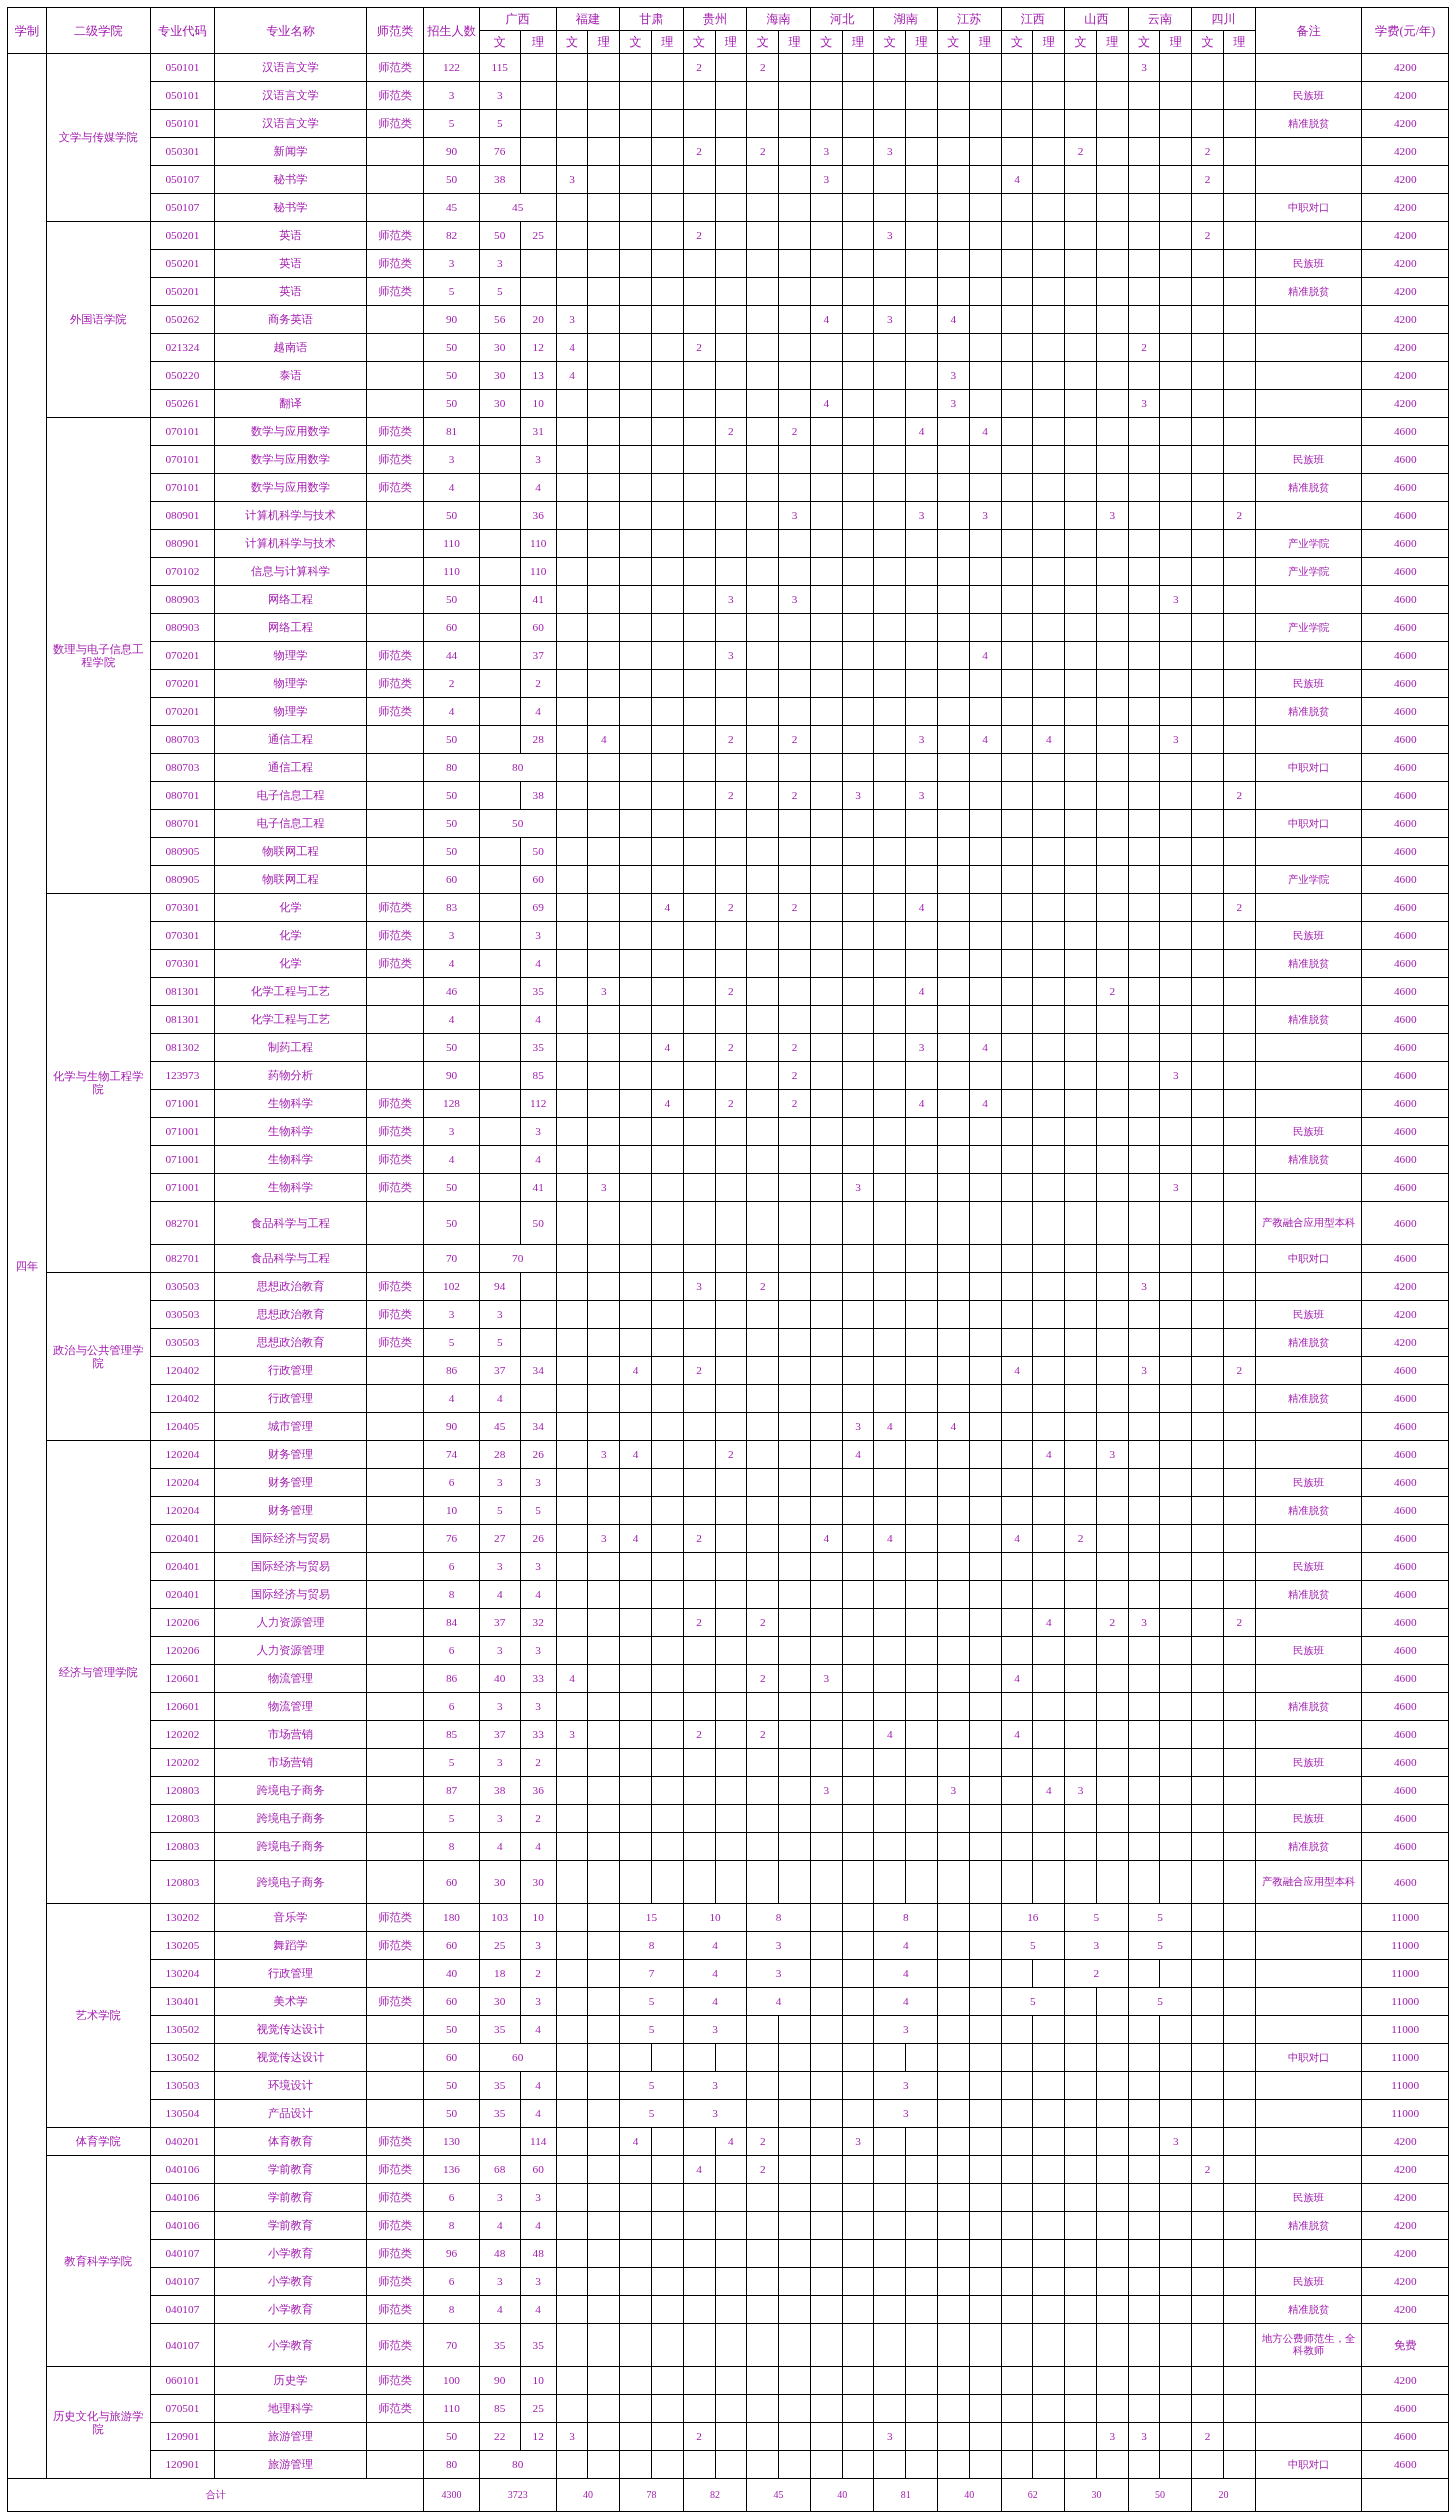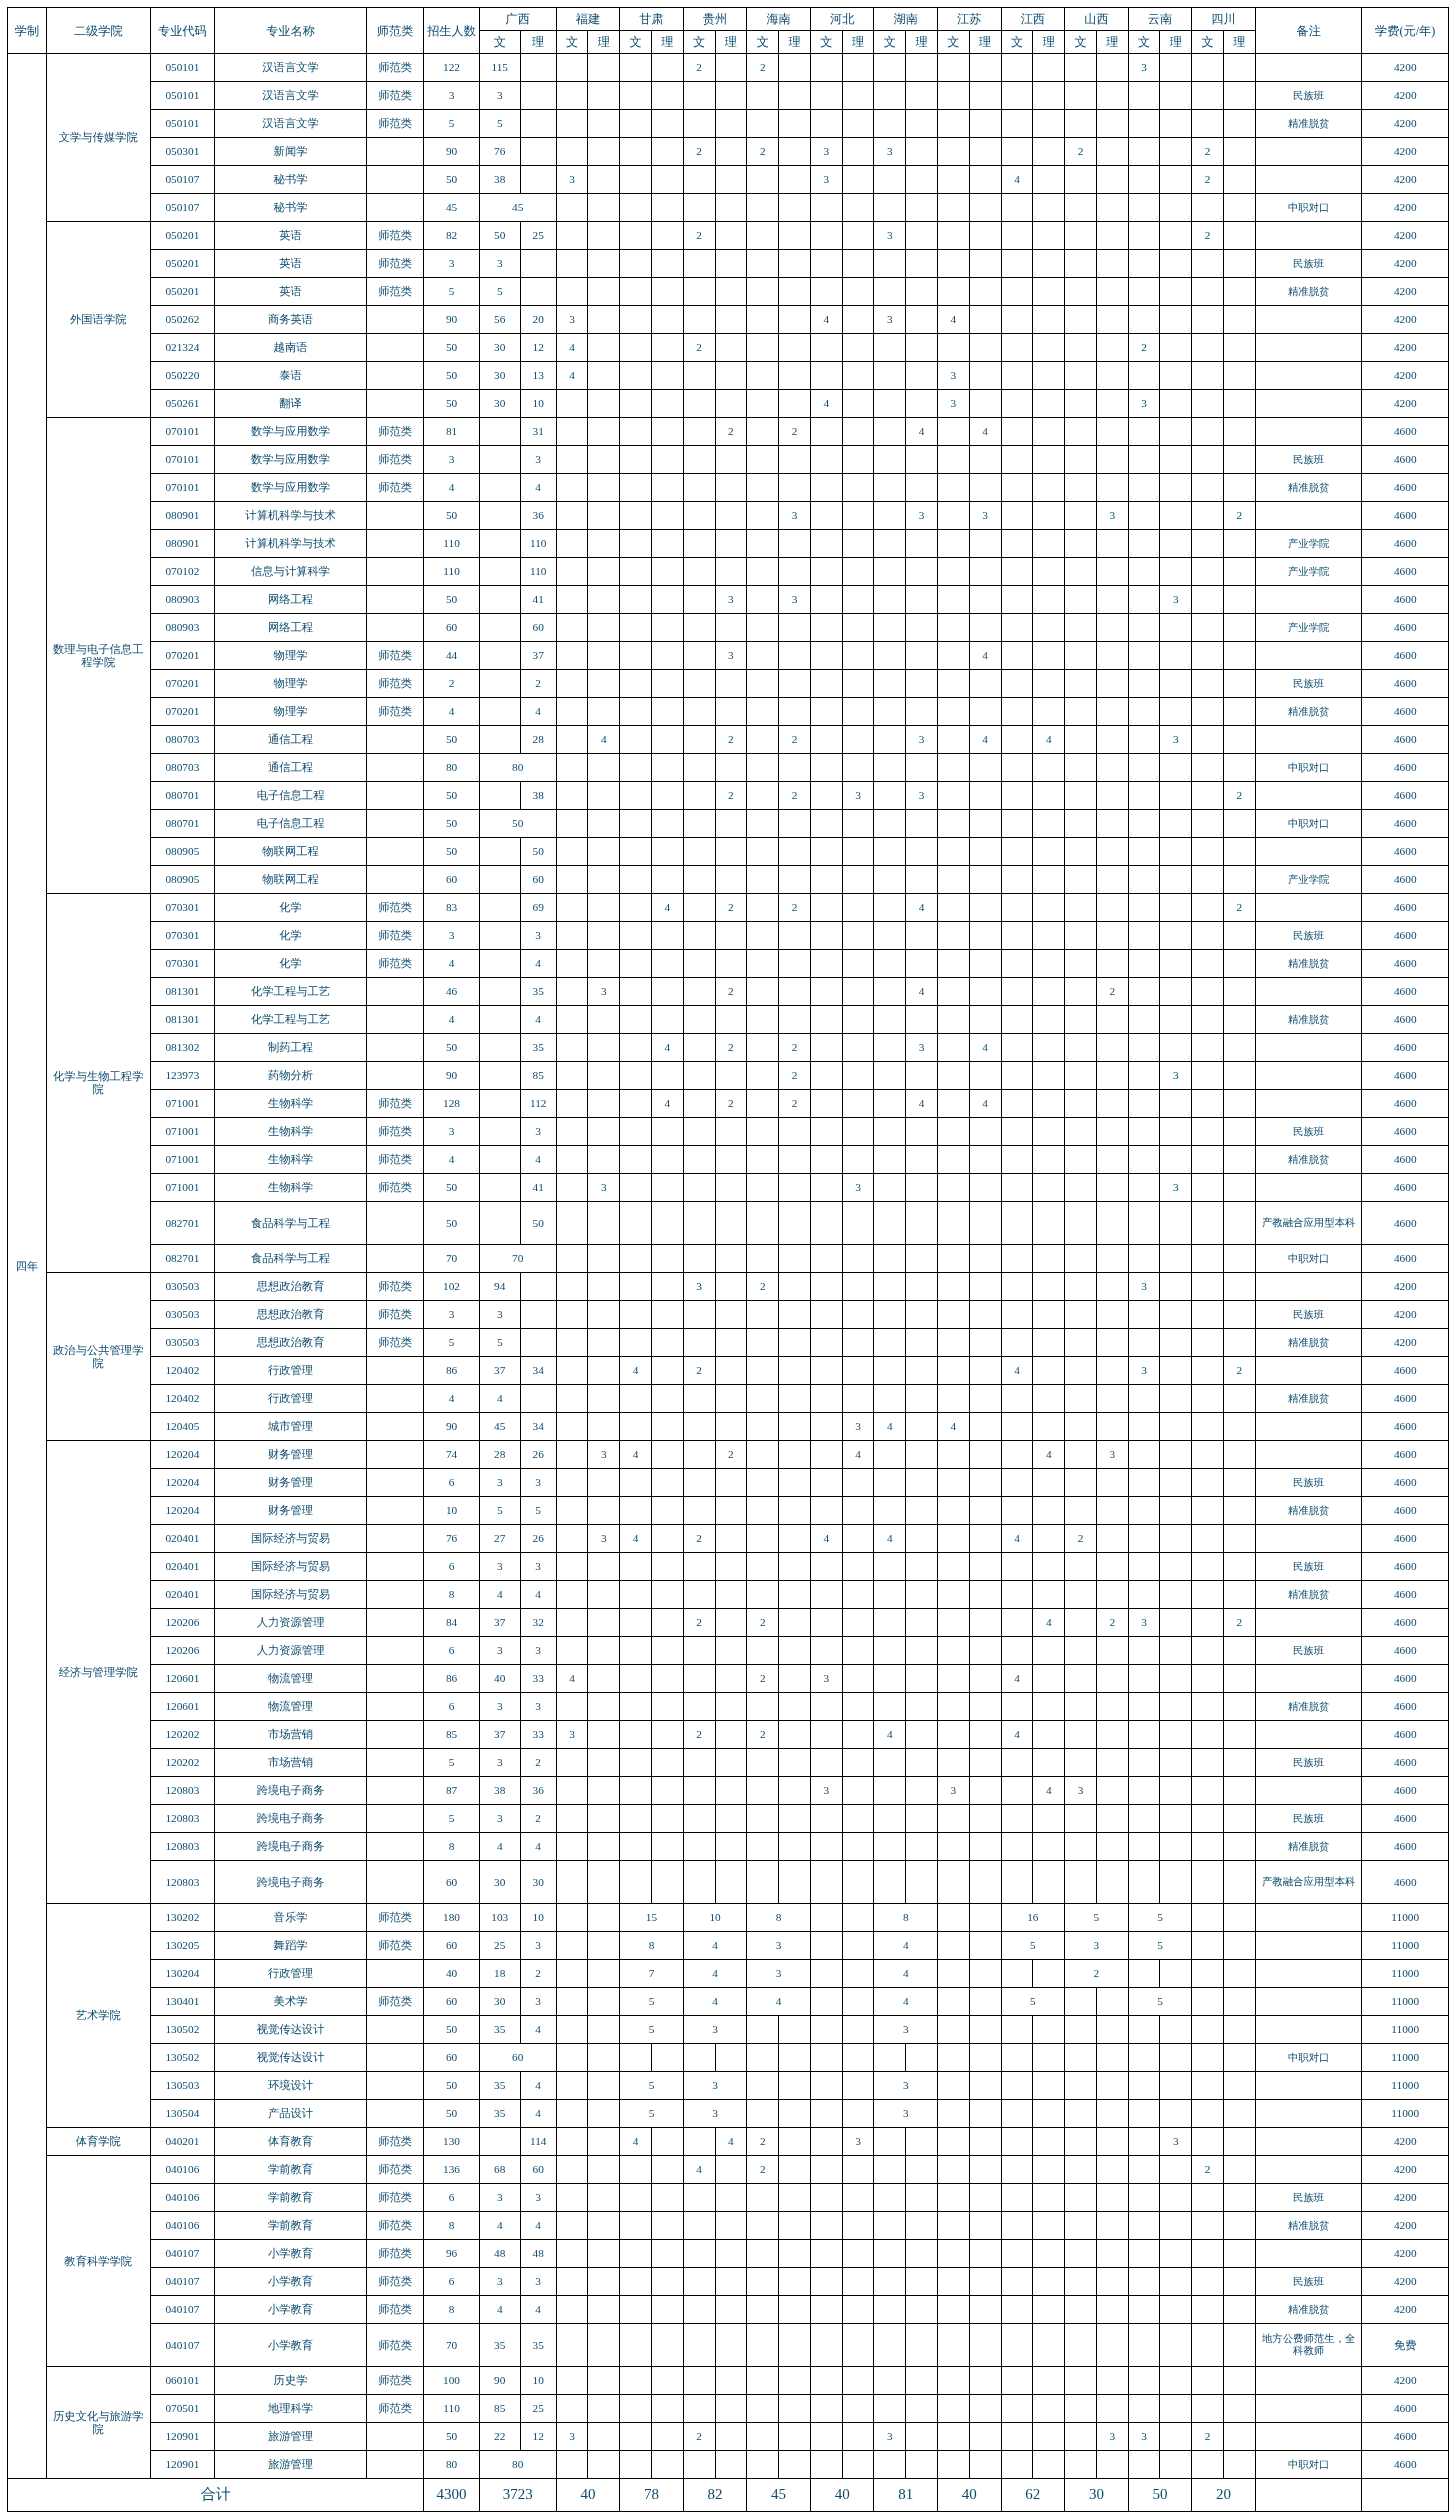--- a/index.html
+++ b/index.html
@@ -1,27 +1,27 @@
 <!DOCTYPE html>
 <html style="font-size:14px"><head>
 <meta charset="utf-8">
 <style>
   html,body{margin:0;padding:0;background:#ffffff;}
   body{padding:7px;}
   table{border-collapse:collapse;table-layout:fixed;width:1442px;
-        font-family:"Liberation Serif","DejaVu Serif",serif;color:#0c4a6e;}
+        font-family:"Liberation Serif","DejaVu Serif",serif;color:#a21caf;}
   td,th{border:0.9px solid #000;text-align:center;vertical-align:middle;
         padding:0 0.9px;font-weight:normal;font-size:11.3px;line-height:1.15;
         overflow:hidden;word-break:break-all;}
   thead th{font-size:12.2px;}
   tr{height:28px;}
   tr.h1{height:22.6px;} tr.h2{height:23.5px;}
   tr.tall{height:43px;}
   tr.total-row{height:33px;}
-  tr.total-row td{font-size:15px;}
+  tr.total-row td{font-size:10px;}
   .num{font-size:11.3px;}
   .code,.total-col{font-size:11.3px;}
   .remark{font-size:10.4px;}
   table{border:1.7px solid #000;}
   tbody tr.sec-start td{border-top:1.7px solid #000;}
   tr.total-row td{border-top:1.7px solid #000;}
 </style>
 </head>
 <body>
 

